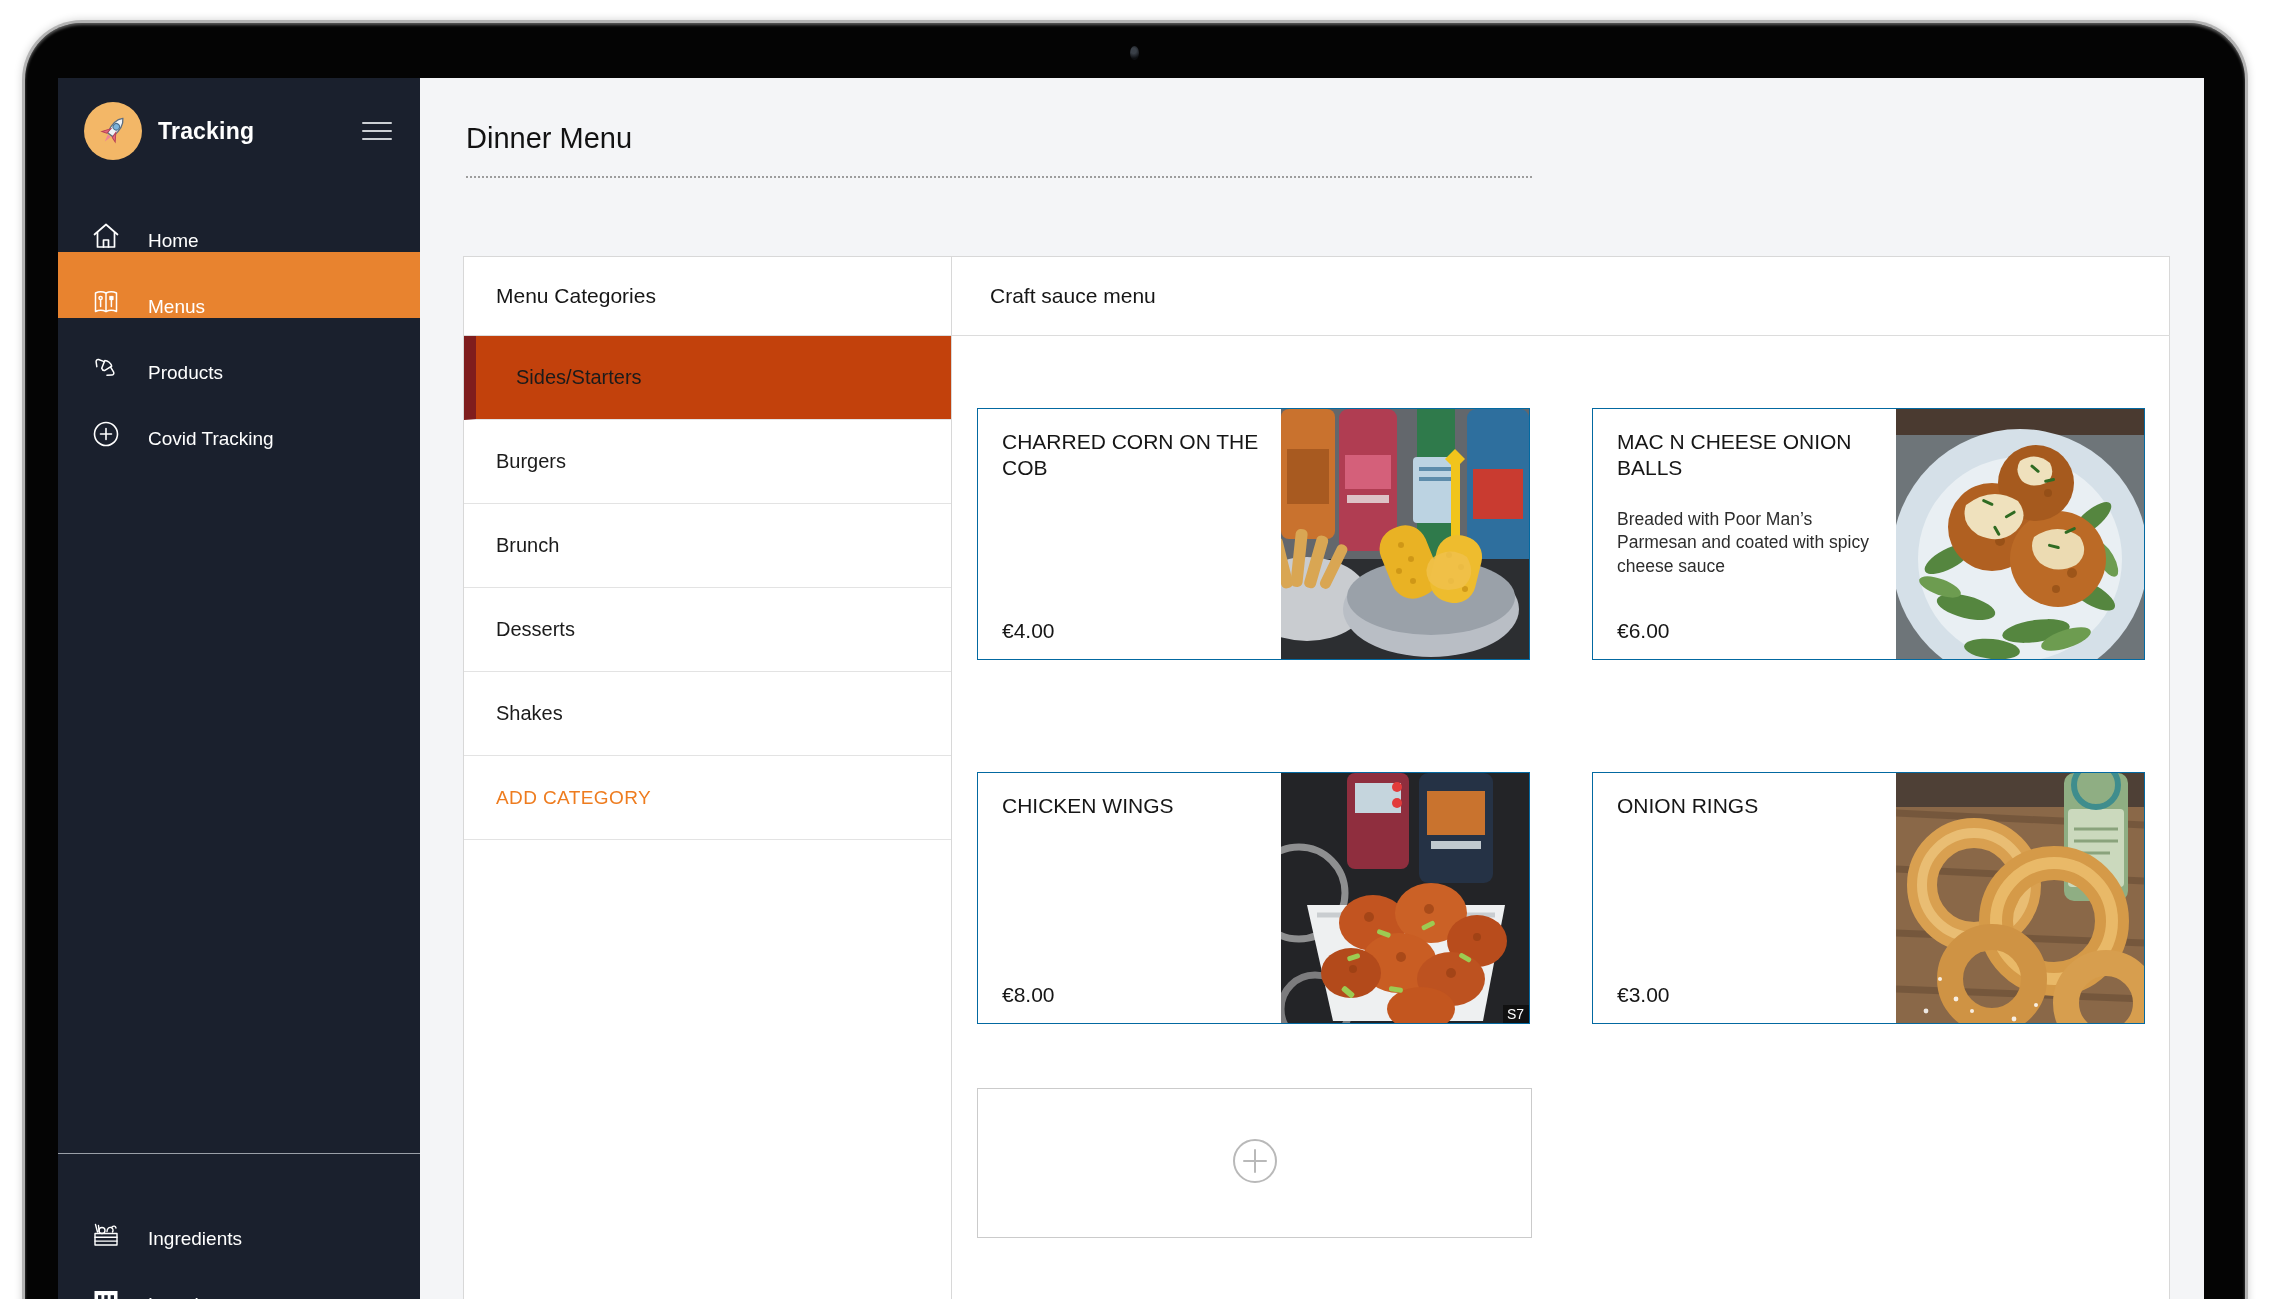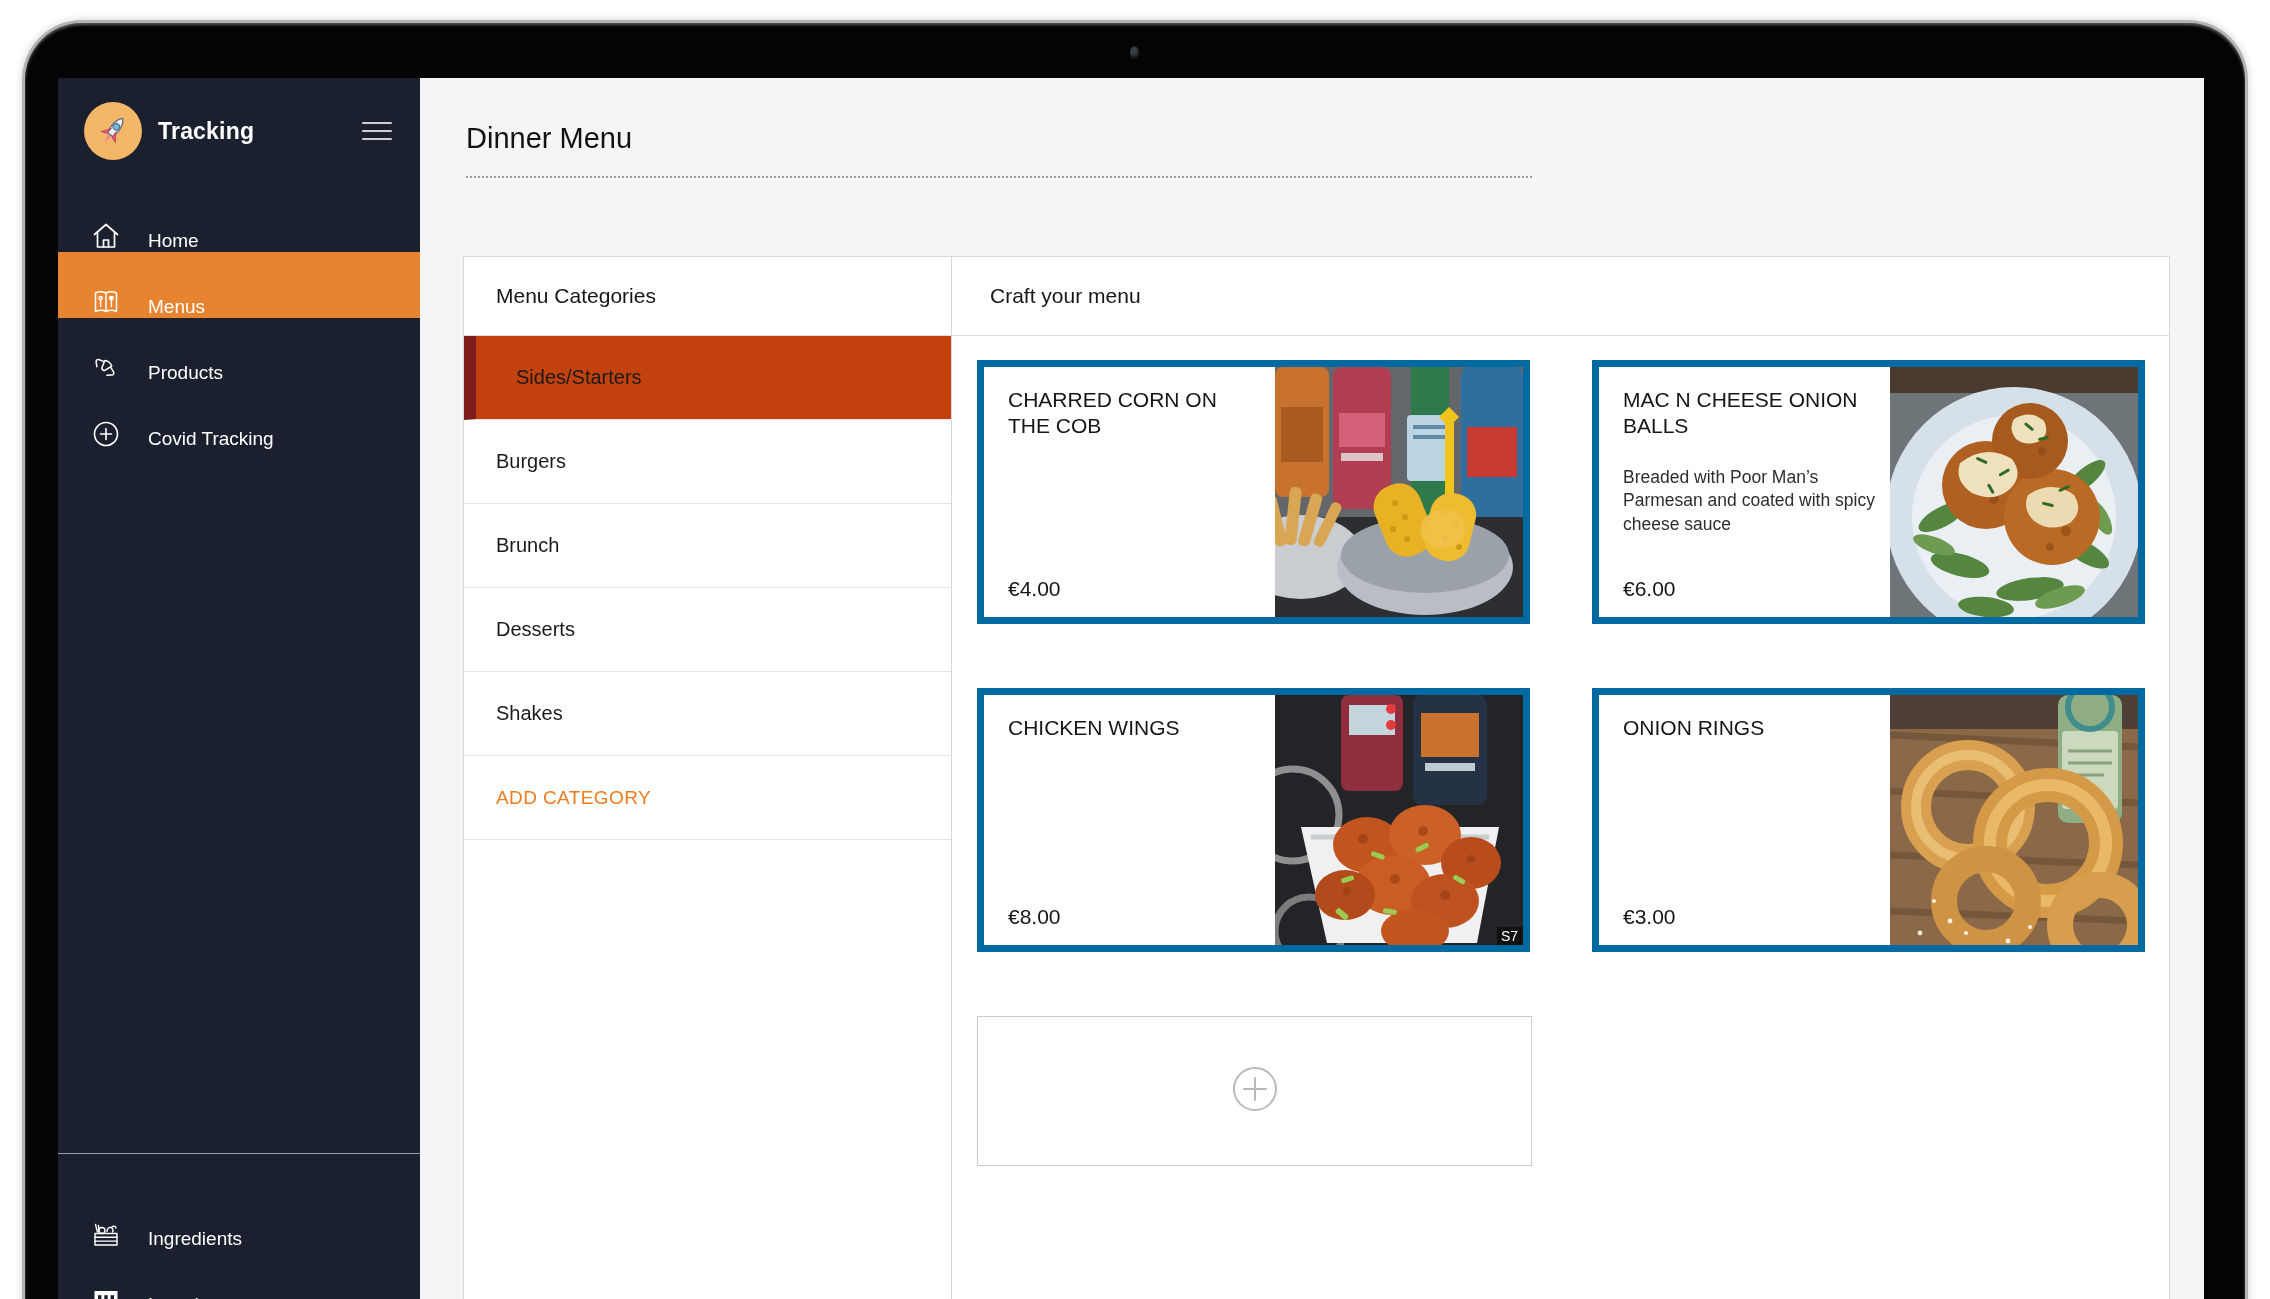--- a/index.html
+++ b/index.html
@@ -63,21 +63,21 @@
     height:83px;display:flex;align-items:center;padding-left:32px;font-size:20px;color:#1b1b1b;
     border-bottom:1px solid #e3e3e3;cursor:pointer;background:#fff;
   }
   .cat-item.active{background:#c2410c;border-left:12px solid #7f1d1d;padding-left:40px;}
   .cat-item.add{color:#ee7c1f;font-size:19px;letter-spacing:.4px;}
   .col-right{flex:1;}
   .col-right .col-header{padding-left:38px;}
   .cards{padding:24px 25px 40px 25px;display:grid;grid-template-columns:553px 553px;
     column-gap:62px;row-gap:64px;}
   .card{
-    height:250px;border:7px solid #0369a1;background:#fff;display:flex;cursor:pointer;
+    height:250px;border:1px solid #0369a1;background:#fff;display:flex;cursor:pointer;margin-top:48px;
   }
   .card-text{flex:1;display:flex;flex-direction:column;padding:20px 12px 16px 24px;min-width:0;}
   .card-title{font-size:21px;line-height:1.22;color:#161616;}
   .card-desc{margin-top:28px;font-size:17.5px;line-height:1.33;color:#2d2d2d;max-width:268px;}
   .card-price{margin-top:auto;font-size:21px;color:#161616;}
   .card-photo{width:248px;flex:none;overflow:hidden;}
   .card-photo svg{display:block;}
   .add-card{
     grid-column:1;height:148px;width:553px;border:1px solid #cbcbcb;background:#fff;
     display:flex;align-items:center;justify-content:center;cursor:pointer;
@@ -200,21 +200,21 @@
         <div class="col-header">Menu Categories</div>
         <div class="cat-item active">Sides/Starters</div>
         <div class="cat-item">Burgers</div>
         <div class="cat-item">Brunch</div>
         <div class="cat-item">Desserts</div>
         <div class="cat-item">Shakes</div>
         <div class="cat-item add">ADD CATEGORY</div>
       </div>
 
       <div class="col-right">
-        <div class="col-header">Craft your menu</div>
+        <div class="col-header">Craft sauce menu</div>
 
         <div class="cards">
 
           <div class="card">
             <div class="card-text">
               <div class="card-title">CHARRED CORN ON THE COB</div>
               <div class="card-price">€4.00</div>
             </div>
             <div class="card-photo">
               <svg width="248" height="250" viewBox="0 0 248 250">

